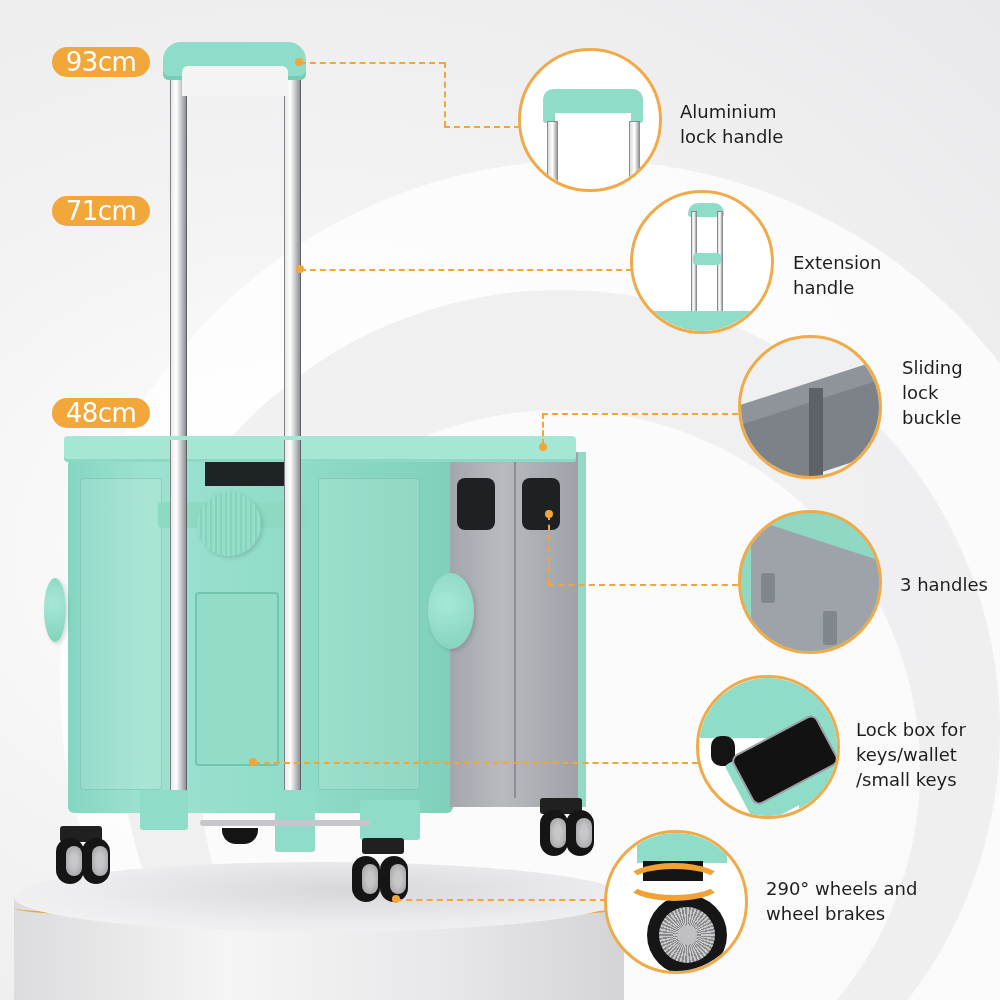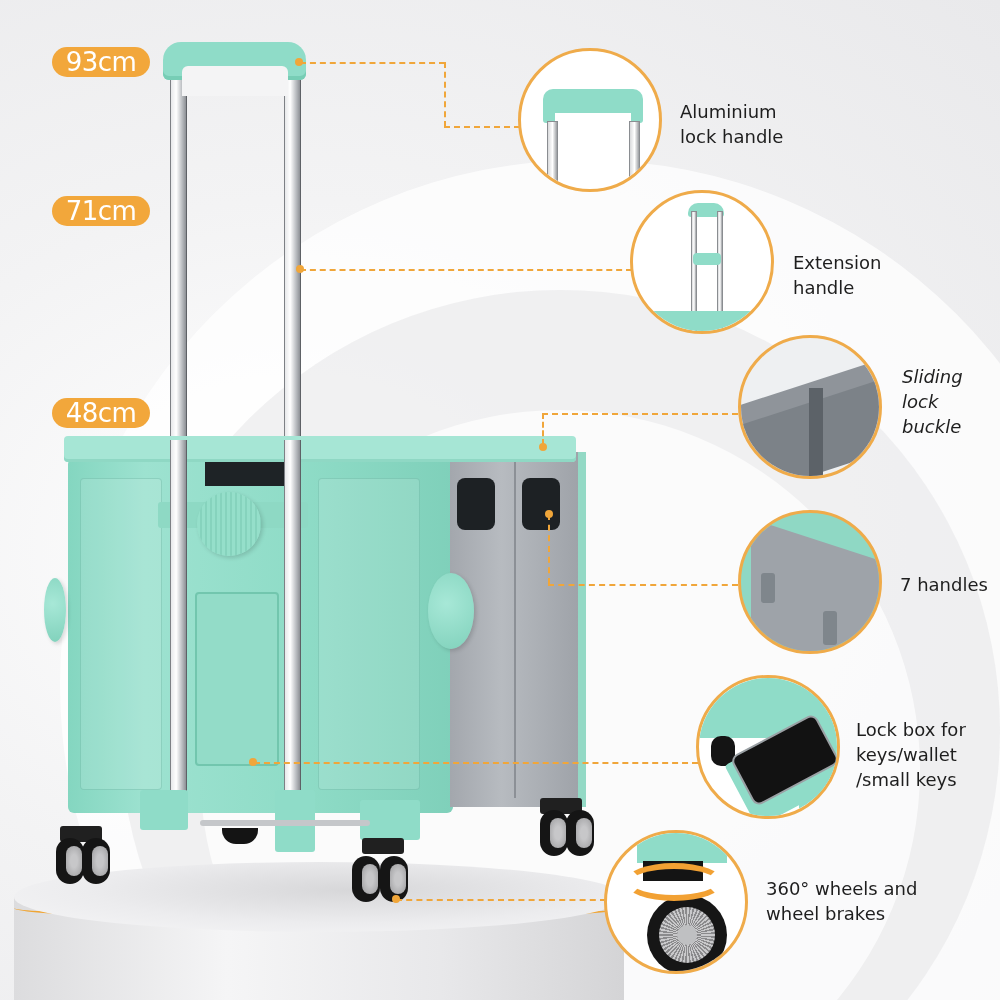--- a/index.html
+++ b/index.html
@@ -199,44 +199,44 @@
   <div class="c-mint" style="left:0px; top:118px; width:144px; height:30px;"></div>
 </div>
 <div class="callout-label" style="left:793px; top:238px;margin-top:12px;">Extension
 handle</div>
 
 <div class="circle" style="left:738px; top:335px; background:#eef0f2;">
   <div class="c-gray" style="left:-10px; top:40px; width:170px; height:24px; transform:rotate(-18deg); transform-origin:left top; top:70px;"></div>
   <div class="c-gray" style="left:-10px; top:90px; width:170px; height:70px; background:#7c8288; transform:rotate(-18deg); transform-origin:left top;"></div>
   <div class="c-gray" style="left:68px; top:50px; width:14px; height:100px; background:#5c6268;"></div>
 </div>
-<div class="callout-label" style="left:902px; top:364px;font-style:italic;">Sliding
+<div class="callout-label" style="left:902px; top:355px;">Sliding
 lock
 buckle</div>
 
 <div class="circle" style="left:738px; top:510px; background:#8fd8c4;">
   <div class="c-gray" style="left:10px; top:30px; width:150px; height:130px; background:#9ea3a9; transform:skewY(18deg);"></div>
   <div class="c-black" style="left:20px; top:60px; width:14px; height:30px; background:#7f868c; border-radius:3px;"></div>
   <div class="c-black" style="left:82px; top:98px; width:14px; height:34px; background:#7f868c; border-radius:3px;"></div>
 </div>
-<div class="callout-label" style="left:900px; top:572px;">7 handles</div>
+<div class="callout-label" style="left:900px; top:572px;">3 handles</div>
 
 <div class="circle" style="left:696px; top:675px;">
   <div class="c-mint" style="left:0; top:0; width:144px; height:60px;"></div>
   <div class="c-mint" style="left:100px; top:0; width:44px; height:144px;"></div>
   <div class="c-black" style="left:12px; top:58px; width:24px; height:30px; border-radius:10px;"></div>
   <div class="c-mint" style="left:36px; top:60px; width:100px; height:70px; transform:rotate(-28deg); border-radius:4px;"></div>
   <div class="c-phone" style="left:38px; top:54px; width:92px; height:52px; transform:rotate(-28deg);"></div>
 </div>
 <div class="callout-label" style="left:856px; top:717px;">Lock box for
 keys/wallet
 /small keys</div>
 
 <div class="circle" style="left:604px; top:830px;">
   <div class="c-mint" style="left:30px; top:0; width:90px; height:30px;"></div>
   <div class="c-black" style="left:36px; top:28px; width:60px; height:20px;"></div>
   <div class="c-wheel" style="left:40px; top:62px; width:80px; height:80px;"></div>
   <div class="c-hub" style="left:52px; top:74px; width:56px; height:56px;"></div>
   <div class="c-hub-center" style="left:70px; top:92px; width:20px; height:20px;"></div>
   <div class="rot-arrow" style="left:18px; top:30px; width:86px; height:26px;"></div>
 </div>
-<div class="callout-label" style="left:766px; top:876px;">360° wheels and
+<div class="callout-label" style="left:766px; top:876px;">290° wheels and
 wheel brakes</div>
 
 </body></html>

